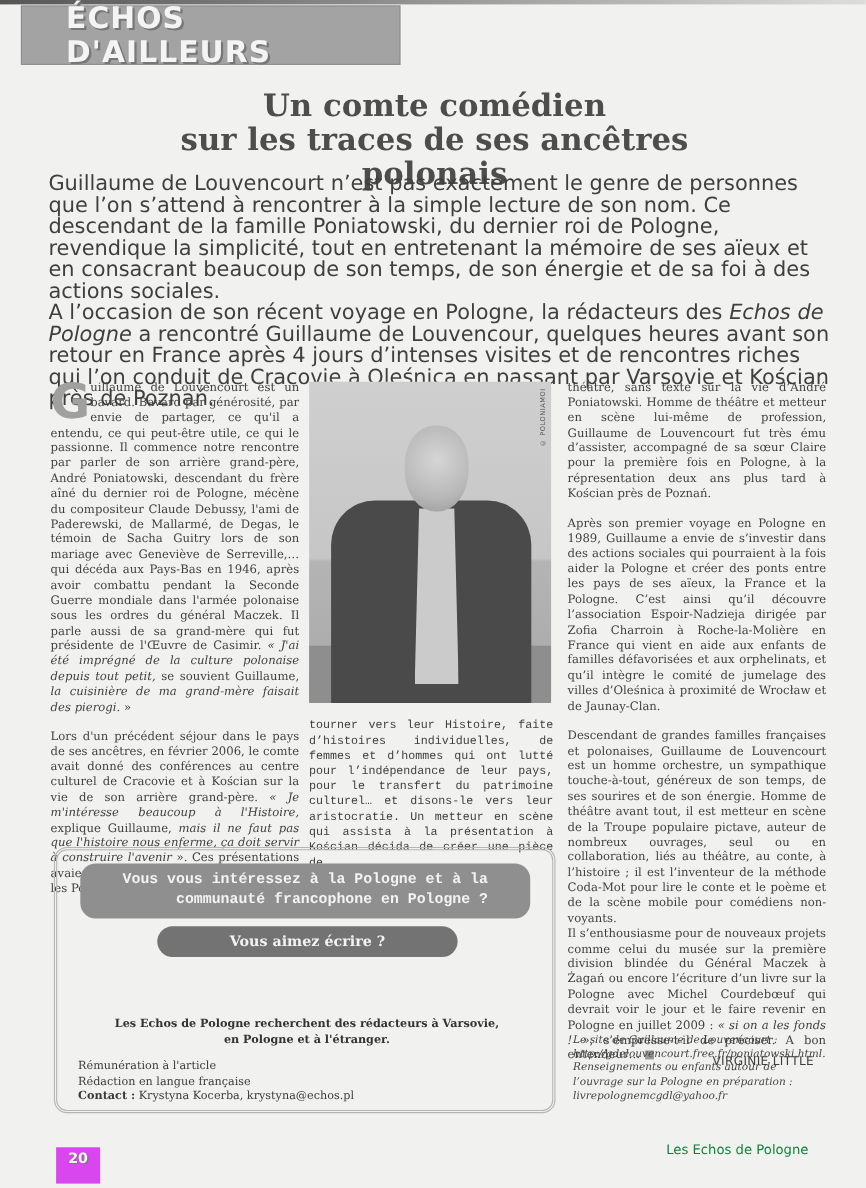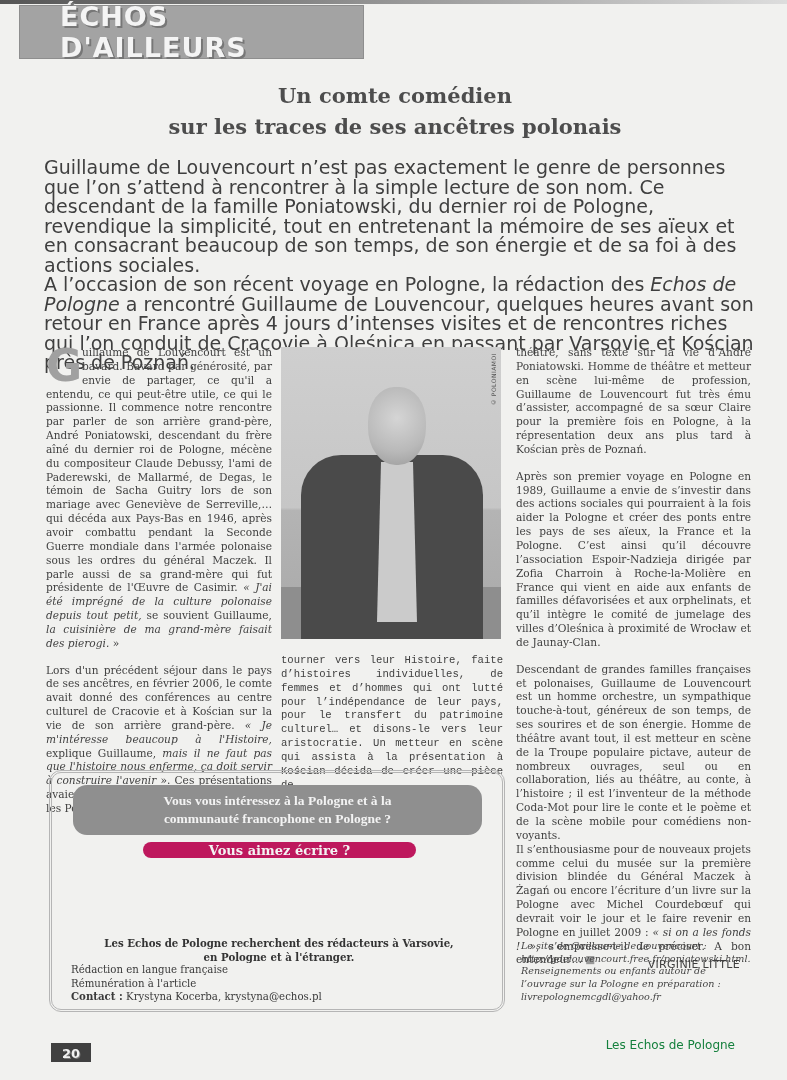--- a/index.html
+++ b/index.html
@@ -8,21 +8,21 @@
 
   .top-edge { position: absolute; left: 0; top: 0; width: 787px; height: 4px;
     background: linear-gradient(to right, #555 0%, #888 40%, #ddd 100%); }
 
   .section-banner { position: absolute; left: 19px; top: 5px; width: 345px; height: 54px;
     background: #a3a3a3; border: 1px solid #8e8e8e; display: flex; align-items: center; justify-content: flex-end; padding-left: 40px; }
   .section-banner span { font-family: "DejaVu Sans", sans-serif; font-weight: bold; font-size: 27px;
     color: #f4f4f4; letter-spacing: 1px; text-shadow: 2px 2px 0 #777; }
 
   .headline { position: absolute; left: 120px; top: 80px; width: 550px; text-align: center;
-    font-family: "DejaVu Serif", serif; font-weight: bold; font-size: 21px; line-height: 31px; color: #4d4d4d; }
+    font-family: "DejaVu Serif", serif; font-weight: bold; font-size: 28px; line-height: 31px; color: #4d4d4d; }
 
   .lede { position: absolute; left: 44px; top: 158px; width: 715px;
     font-family: "DejaVu Sans", sans-serif; font-size: 19px; line-height: 19.5px; color: #3f3f3f; }
   .lede em { font-style: italic; }
 
   .col { position: absolute; font-family: "DejaVu Serif", serif; font-size: 10.6px; line-height: 13.85px;
     color: #3f3f3f; text-align: justify; }
   .col p { margin-bottom: 13px; }
   .col em { font-style: italic; }
   .col1 { left: 46px; top: 346px; width: 226px; }
@@ -49,34 +49,34 @@
     font-family: "DejaVu Sans", sans-serif; font-size: 11px; color: #3f3f3f; letter-spacing: 0.3px; }
 
   .sidenote { position: absolute; left: 521px; top: 940px; width: 240px;
     font-family: "DejaVu Serif", serif; font-style: italic; font-size: 9.6px; line-height: 12.7px; color: #444; }
 
   .promo { position: absolute; left: 49px; top: 770px; width: 456px; height: 242px;
     border: 3px double #b5b5b5; border-radius: 12px; }
   .promo-inner { position: absolute; left: 0; top: 0; right: 0; bottom: 0; }
   .pill-big { position: absolute; left: 21px; top: 12px; width: 409px; height: 50px; border-radius: 14px;
     background: #8f8f8f; display: flex; align-items: center; justify-content: center; text-align: center; }
-  .pill-big span { font-family: Liberation Serif, serif; font-weight: bold; font-size: 13.5px; line-height: 18px; color: #f3f3f3; }
-  .pill-small { position: absolute; left: 91px; top: 69px; width: 273px; height: 16px; border-radius: 14px;
-    background: #be185d; display: flex; align-items: center; justify-content: center; }
+  .pill-big span { font-family: Liberation Mono, monospace; font-weight: bold; font-size: 13.5px; line-height: 18px; color: #f3f3f3; text-align: right; }
+  .pill-small { position: absolute; left: 91px; top: 69px; width: 273px; height: 28px; border-radius: 14px;
+    background: #737373; display: flex; align-items: center; justify-content: center; }
   .pill-small span { font-family: "DejaVu Serif", serif; font-weight: bold; font-size: 13px; color: #f3f3f3; }
   .promo-body { position: absolute; left: 16px; top: 104px; width: 422px; text-align: center;
     font-family: "DejaVu Serif", serif; font-size: 10.2px; line-height: 14px; color: #3a3a3a; }
-  .promo-strong { position: absolute; left: 16px; top: 163px; width: 422px; text-align: center;
+  .promo-strong { position: absolute; left: 16px; top: 151px; width: 422px; text-align: center;
     font-family: "DejaVu Serif", serif; font-weight: bold; font-size: 10.2px; line-height: 14px; color: #333; }
   .promo-details { position: absolute; left: 19px; top: 190px; width: 420px;
     font-family: "DejaVu Serif", serif; font-size: 10.2px; line-height: 13.5px; color: #3a3a3a; }
   .promo-details b { font-weight: bold; }
 
-  .page-num { position: absolute; left: 51px; top: 1043px; width: 40px; height: 19px;
-    background: #404040; display: flex; align-items: flex-start; justify-content: center; padding-top: 3px; }
+  .page-num { position: absolute; left: 51px; top: 1043px; width: 40px; height: 33px;
+    background: #d946ef; display: flex; align-items: flex-start; justify-content: center; padding-top: 3px; }
   .page-num span { font-family: "DejaVu Sans", sans-serif; font-weight: bold; font-size: 13px; color: #f2f2f2;
     text-shadow: 1px 1px 0 #777; }
 
   .footer-mag { position: absolute; left: 575px; top: 1038px; width: 160px; text-align: right;
     font-family: "DejaVu Sans", sans-serif; font-size: 12px; color: #15803d; }
 </style>
 </head>
 <body>
 
 <div class="top-edge"></div>
@@ -85,21 +85,21 @@
   <span>ÉCHOS D'AILLEURS</span>
 </div>
 
 <div class="headline">
   <div>Un comte comédien</div>
   <div>sur les traces de ses ancêtres polonais</div>
 </div>
 
 <div class="lede">
   <p>Guillaume de Louvencourt n’est pas exactement le genre de personnes que l’on s’attend à rencontrer à la simple lecture de son nom. Ce descendant de la famille Poniatowski, du dernier roi de Pologne, revendique la simplicité, tout en entretenant la mémoire de ses aïeux et en consacrant beaucoup de son temps, de son énergie et de sa foi à des actions sociales.</p>
-  <p><span>A l’occasion de son récent voyage en Pologne, la rédaction des </span><em>Echos de Pologne</em><span> a rencontré Guillaume de Louvencour, quelques heures avant son retour en France après 4 jours d’intenses visites et de rencontres riches qui l’on conduit de Cracovie à Oleśnica en passant par Varsovie et Kościan près de Poznań.</span></p>
+  <p><span>A l’occasion de son récent voyage en Pologne, la rédacteurs des </span><em>Echos de Pologne</em><span> a rencontré Guillaume de Louvencour, quelques heures avant son retour en France après 4 jours d’intenses visites et de rencontres riches qui l’on conduit de Cracovie à Oleśnica en passant par Varsovie et Kościan près de Poznań.</span></p>
 </div>
 
 <div class="col col1">
   <p>
     <span class="dropcap">G</span><span>uillaume de Louvencourt est un bavard. Bavard par générosité, par envie de partager, ce qu'il a entendu, ce qui peut-être utile, ce qui le passionne. Il commence notre rencontre par parler de son arrière grand-père, André Poniatowski, descendant du frère aîné du dernier roi de Pologne, mécène du compositeur Claude Debussy, l'ami de Paderewski, de Mallarmé, de Degas, le témoin de Sacha Guitry lors de son mariage avec Geneviève de Serreville,… qui décéda aux Pays-Bas en 1946, après avoir combattu pendant la Seconde Guerre mondiale dans l'armée polonaise sous les ordres du général Maczek. Il parle aussi de sa grand-mère qui fut présidente de l'Œuvre de Casimir. </span><em>« J'ai été imprégné de la culture polonaise depuis tout petit,</em><span> se souvient Guillaume, </span><em>la cuisinière de ma grand-mère faisait des pierogi.</em><span> »</span>
   </p>
   <p>
     <span>Lors d'un précédent séjour dans le pays de ses ancêtres, en février 2006, le comte avait donné des conférences au centre culturel de Cracovie et à Kościan sur la vie de son arrière grand-père. </span><em>« Je m'intéresse beaucoup à l'Histoire,</em><span> explique Guillaume, </span><em>mais il ne faut pas que l'histoire nous enferme, ça doit servir à construire l'avenir</em><span> ». Ces présentations avaient suscité beaucoup d'intérêts chez les Polonais qui aiment à se</span>
   </p>
 </div>
@@ -144,22 +144,22 @@
       </span>
     </div>
     <div class="pill-small">
       <span>Vous aimez écrire ?</span>
     </div>
     <div class="promo-strong">
       <div>Les Echos de Pologne recherchent des rédacteurs à Varsovie,</div>
       <div>en Pologne et à l'étranger.</div>
     </div>
     <div class="promo-details">
+      <div>Rémunération à l'article</div>
       <div>Rédaction en langue française</div>
-      <div>Rémunération à l'article</div>
       <div><b>Contact :</b><span> Krystyna Kocerba,  krystyna@echos.pl</span></div>
     </div>
   </div>
 </div>
 
 <div class="page-num">
   <span>20</span>
 </div>
 
 <div class="footer-mag">Les Echos de Pologne</div>

